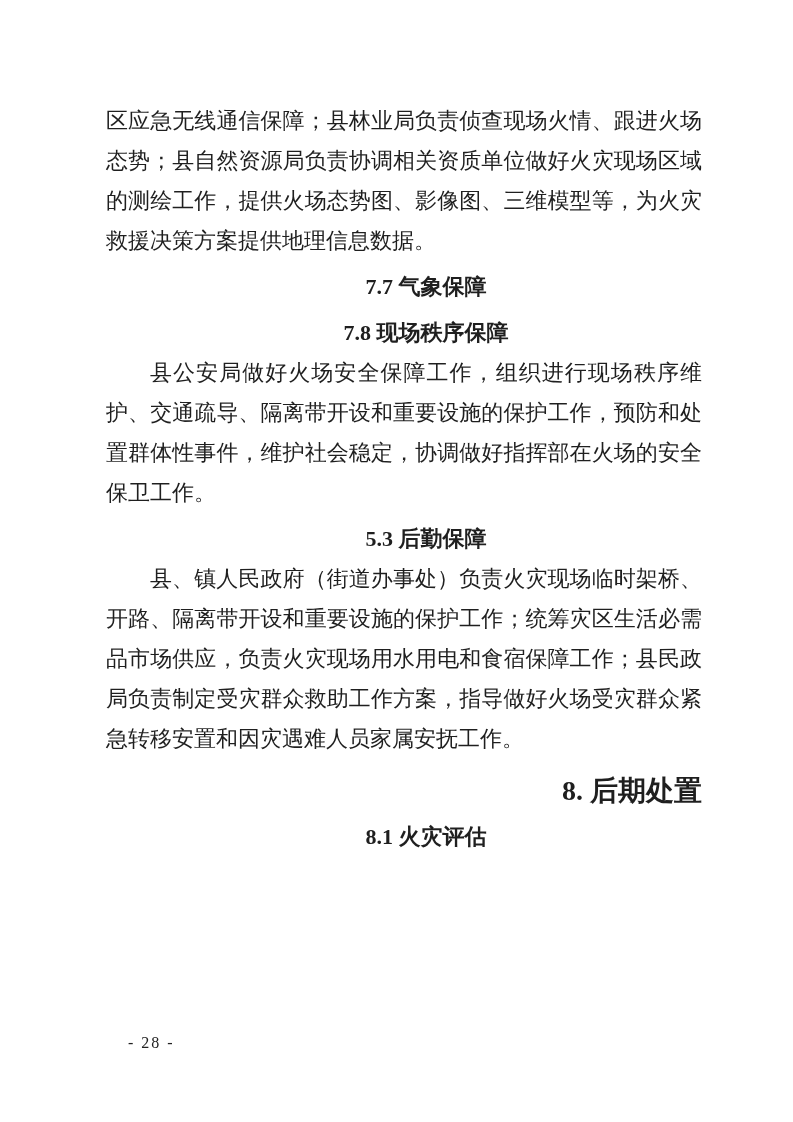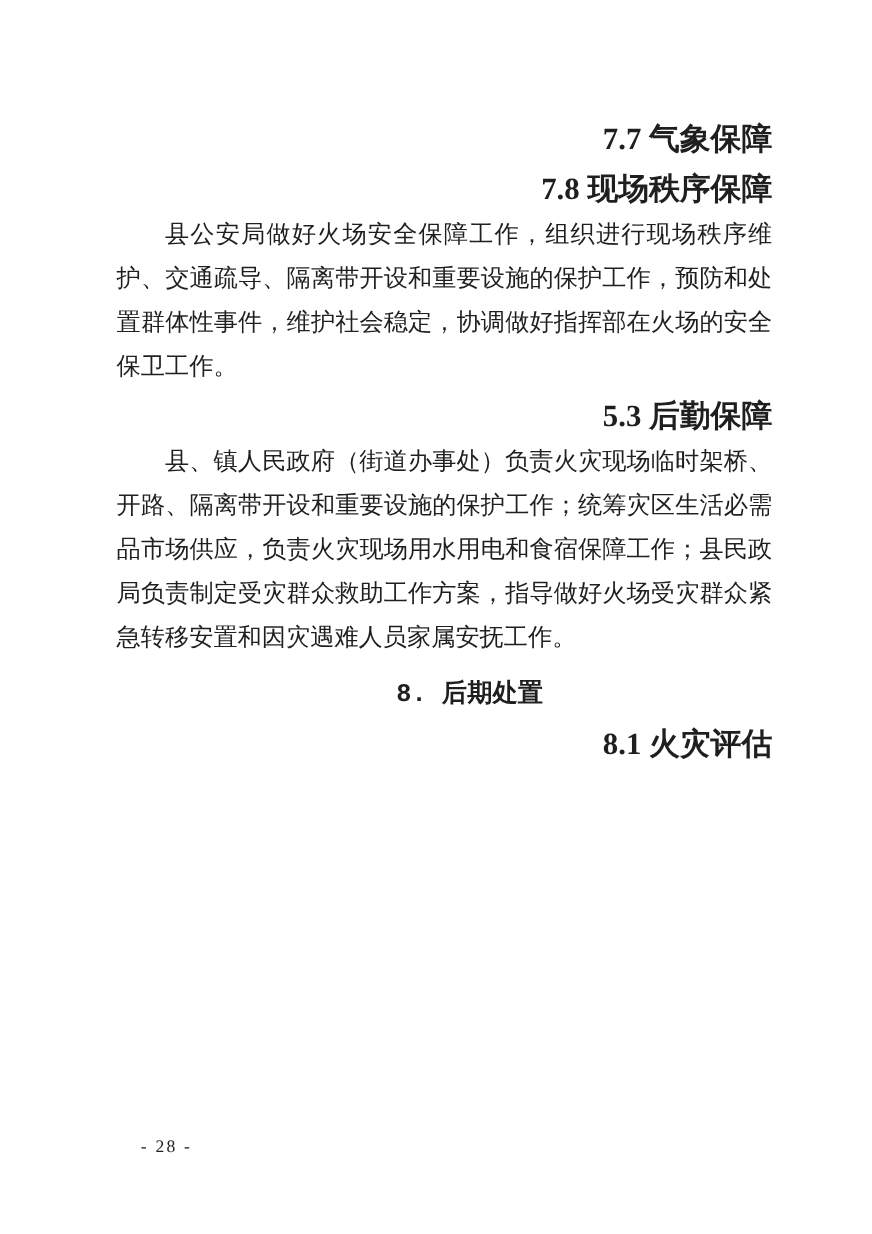--- a/index.html
+++ b/index.html
@@ -31,50 +31,51 @@
   p.body {
     margin: 0;
     text-indent: 2em;
     font-weight: 400;
   }
   p.body.no-indent {
     text-indent: 0;
   }
   .section-heading {
     margin: 6px 0 0 0;
+    font-size: 22px;
+    line-height: 40px;
+    font-weight: bold;
+    text-indent: 2em;
+    text-align: center;
+  }
+  .chapter-heading {
+    margin: 12px 0 0 0;
+    font-family: Liberation Serif, serif;
     font-size: 28px;
     line-height: 40px;
     font-weight: bold;
     text-indent: 2em;
     text-align: right;
-  }
-  .chapter-heading {
-    margin: 12px 0 0 0;
-    font-family: Liberation Mono, monospace;
-    font-size: 23px;
-    line-height: 40px;
-    font-weight: bold;
-    text-indent: 2em;
-    text-align: center;
   }
   .page-number {
     position: absolute;
     left: 128px;
     top: 1030px;
     font-size: 16px;
     line-height: 26px;
     letter-spacing: 2px;
     color: #222222;
   }
 </style>
 </head>
 <body>
 
 <div class="page">
   <div class="text-area">
+    <p class="body no-indent">区应急无线通信保障；县林业局负责侦查现场火情、跟进火场态势；县自然资源局负责协调相关资质单位做好火灾现场区域的测绘工作，提供火场态势图、影像图、三维模型等，为火灾救援决策方案提供地理信息数据。</p>
     <h3 class="section-heading">7.7 气象保障</h3>
     <h3 class="section-heading">7.8 现场秩序保障</h3>
     <p class="body">县公安局做好火场安全保障工作，组织进行现场秩序维护、交通疏导、隔离带开设和重要设施的保护工作，预防和处置群体性事件，维护社会稳定，协调做好指挥部在火场的安全保卫工作。</p>
     <h3 class="section-heading">5.3 后勤保障</h3>
     <p class="body">县、镇人民政府（街道办事处）负责火灾现场临时架桥、开路、隔离带开设和重要设施的保护工作；统筹灾区生活必需品市场供应，负责火灾现场用水用电和食宿保障工作；县民政局负责制定受灾群众救助工作方案，指导做好火场受灾群众紧急转移安置和因灾遇难人员家属安抚工作。</p>
     <h2 class="chapter-heading">8. 后期处置</h2>
     <h3 class="section-heading">8.1 火灾评估</h3>
   </div>
   <div class="page-number">- 28 -</div>
 </div>

